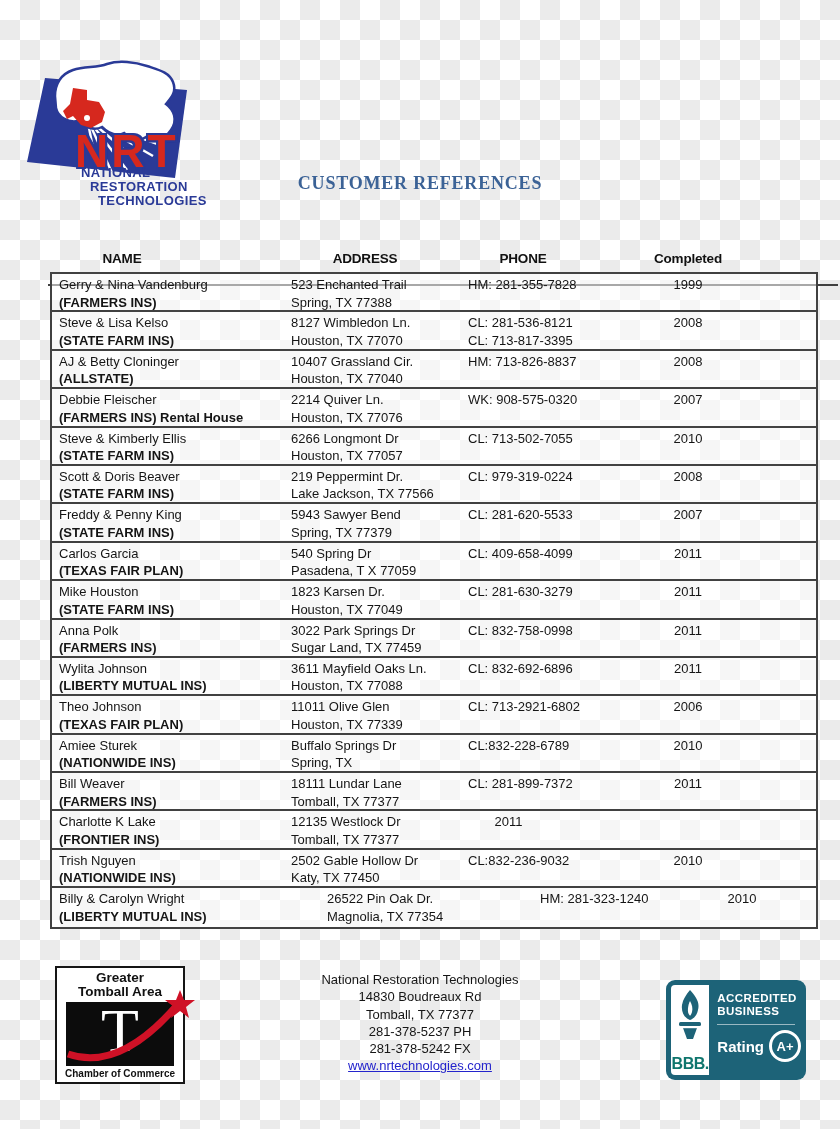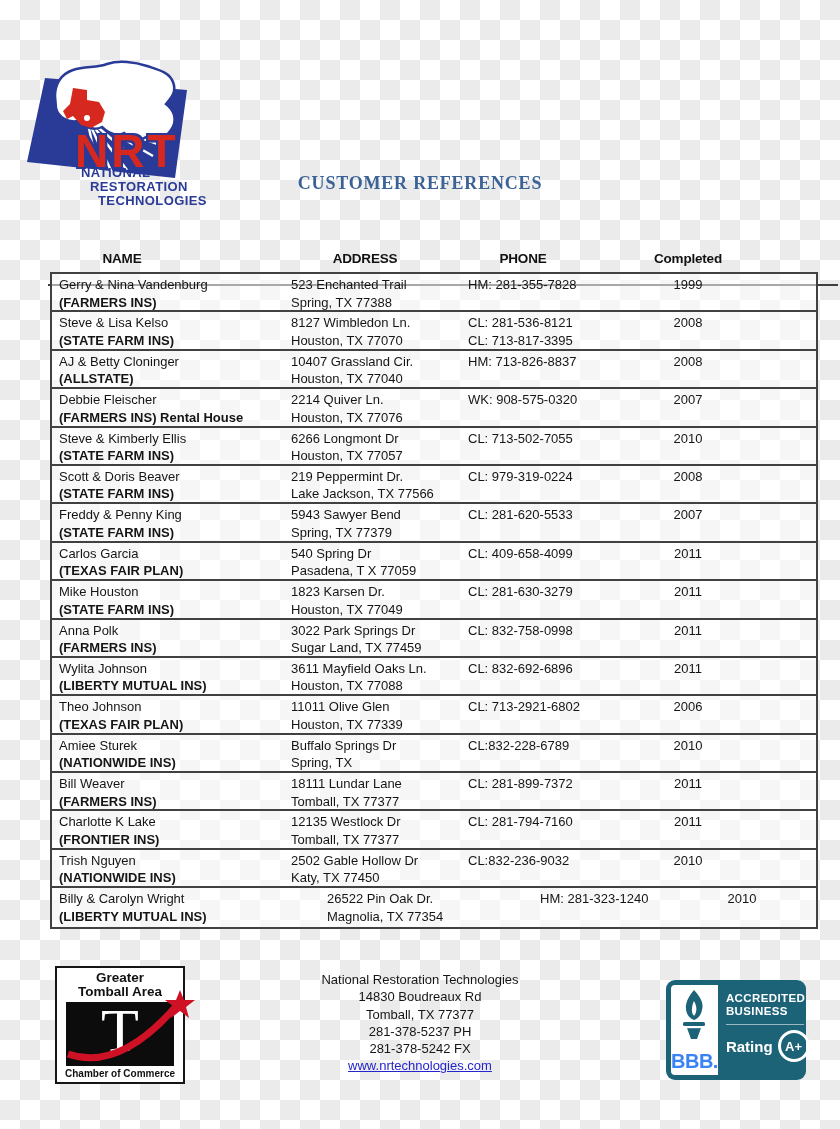--- a/index.html
+++ b/index.html
@@ -69,21 +69,21 @@
     font-family:"Liberation Serif",serif;font-size:62px;line-height:68px;color:#fff;}
   .tomball-swoosh{position:absolute;left:-6px;top:-14px;overflow:visible;}
   .tomball-bottom{text-align:center;font-weight:bold;font-size:10px;line-height:16px;color:#111;}
   
   .bbb-logo{position:absolute;left:666px;top:980px;width:140px;height:100px;
     background:#1d6378;border-radius:9px;box-sizing:border-box;padding:5px;}
   .bbb-inner{display:flex;height:100%;}
   .bbb-left{width:55px;background:#fff;border-radius:4px 0 0 4px;
     display:flex;flex-direction:column;align-items:center;justify-content:space-between;
     padding:4px 0 2px 0;box-sizing:border-box;}
-  .bbb-wordmark{font-weight:bold;font-size:20px;color:#3b82f6;letter-spacing:-.5px;}
+  .bbb-wordmark{font-weight:bold;font-size:16px;color:#0f766e;letter-spacing:-.5px;}
   .bbb-right{flex:1;padding:7px 0 4px 8px;display:flex;flex-direction:column;}
   .bbb-accredited{color:#fff;font-weight:bold;font-size:11.5px;line-height:12.5px;letter-spacing:.4px;}
   .bbb-divider{height:1px;background:rgba(255,255,255,.55);margin:7px 6px 5px 0;}
   .bbb-rating-row{display:flex;align-items:center;gap:5px;}
   .bbb-rating-label{color:#fff;font-size:15px;font-weight:bold;}
   .bbb-rating-circle{width:26px;height:26px;border:3px solid #fff;border-radius:50%;
     display:flex;align-items:center;justify-content:center;
     color:#fff;font-weight:bold;font-size:13px;}
 </style>
 </head>
@@ -384,24 +384,20 @@
 
     <div class="ref-row">
       <div class="cell cell-name">
         <div>Charlotte K Lake</div>
         <div class="ins-line">(FRONTIER INS)</div>
       </div>
       <div class="cell cell-address">
         <div>12135 Westlock Dr</div>
         <div>Tomball, TX 77377</div>
       </div>
-      <div class="cell cell-phone">
-        <div>CL: 281-794-7160</div>
-        <div></div>
-      </div>
       <div class="cell cell-completed">
         <div>2011</div>
       </div>
     </div>
 
     <div class="ref-row">
       <div class="cell cell-name">
         <div>Trish Nguyen</div>
         <div class="ins-line">(NATIONWIDE INS)</div>
       </div>

